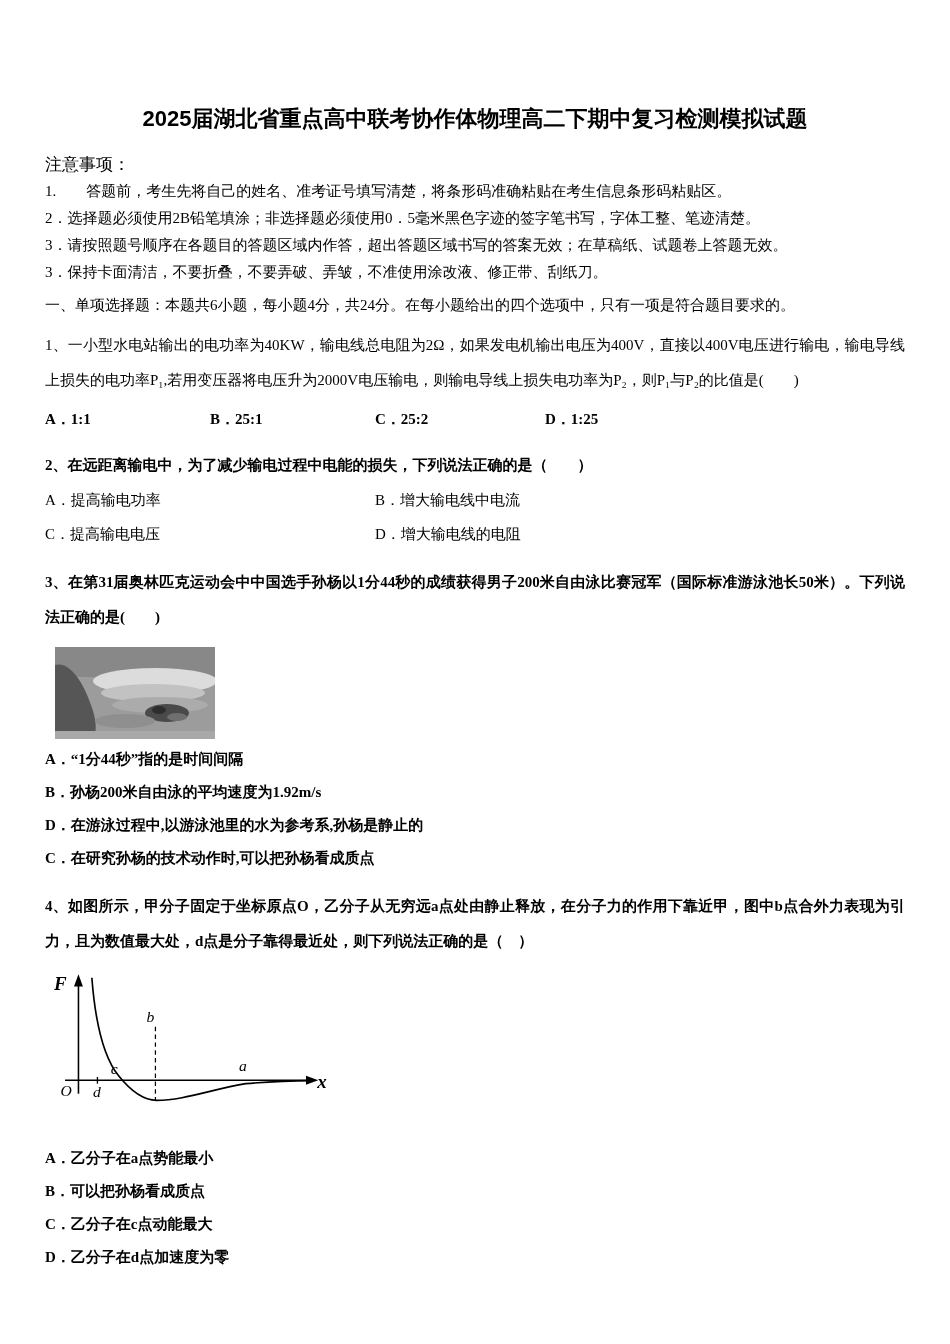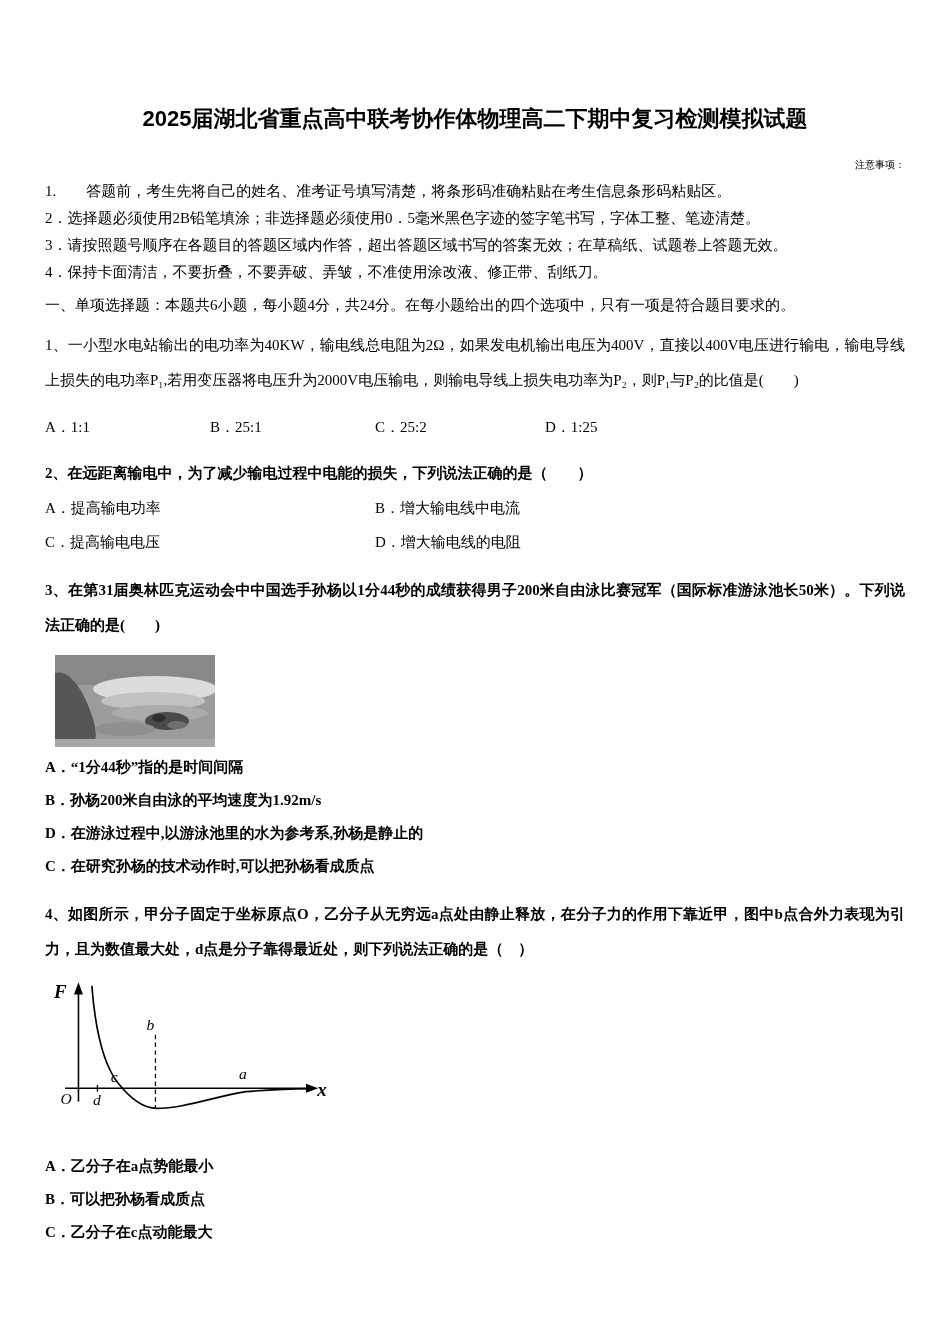--- a/index.html
+++ b/index.html
@@ -14,33 +14,33 @@
 
   .title {
     text-align: center;
     font-family: "Liberation Sans", sans-serif;
     font-weight: bold;
     font-size: 22px;
     line-height: 26px;
     margin-bottom: 20px;
   }
 
-  .notice-heading { font-size: 10px; line-height: 26px; text-align: right; }
+  .notice-heading { font-size: 17px; line-height: 26px; }
   .notice-item { font-size: 15px; line-height: 27px; }
 
   .section-heading { font-size: 15px; line-height: 26px; margin-top: 6px; }
 
   .q-text { font-size: 15px; line-height: 35px; margin-top: 10px; text-align: justify; }
   .q-text.tight { margin-top: 14px; font-weight: bold; }
 
   .opt-row-4 {
     display: grid;
     grid-template-columns: 165px 165px 170px 1fr;
-    font-size: 15px; font-weight: 400;
-    margin-top: 14px; line-height: 30px;
+    font-size: 15px; font-weight: 700;
+    margin-top: 6px; line-height: 30px;
   }
   .opt-grid-2 {
     display: grid;
     grid-template-columns: 330px 1fr;
     font-size: 15px;
     line-height: 34px;
   }
   .opt-list { margin-top: 4px; }
   .opt-line { font-size: 15px; font-weight: 600; line-height: 33px; }
 
@@ -60,21 +60,21 @@
 
 <div class="page">
 
   <div class="title">2025届湖北省重点高中联考协作体物理高二下期中复习检测模拟试题</div>
 
   <div>
     <div class="notice-heading">注意事项：</div>
     <div class="notice-item">1.　　答题前，考生先将自己的姓名、准考证号填写清楚，将条形码准确粘贴在考生信息条形码粘贴区。</div>
     <div class="notice-item">2．选择题必须使用2B铅笔填涂；非选择题必须使用0．5毫米黑色字迹的签字笔书写，字体工整、笔迹清楚。</div>
     <div class="notice-item">3．请按照题号顺序在各题目的答题区域内作答，超出答题区域书写的答案无效；在草稿纸、试题卷上答题无效。</div>
-    <div class="notice-item">4．保持卡面清洁，不要折叠，不要弄破、弄皱，不准使用涂改液、修正带、刮纸刀。</div>
+    <div class="notice-item">3．保持卡面清洁，不要折叠，不要弄破、弄皱，不准使用涂改液、修正带、刮纸刀。</div>
   </div>
 
   <div class="section-heading">一、单项选择题：本题共6小题，每小题4分，共24分。在每小题给出的四个选项中，只有一项是符合题目要求的。</div>
 
   <div>
     <div class="q-text">1、一小型水电站输出的电功率为40KW，输电线总电阻为2Ω，如果发电机输出电压为400V，直接以400V电压进行输电，输电导线上损失的电功率P₁,若用变压器将电压升为2000V电压输电，则输电导线上损失电功率为P₂，则P₁与P₂的比值是(　　)</div>
     <div class="opt-row-4">
       <span>A．1:1</span>
       <span>B．25:1</span>
       <span>C．25:2</span>
@@ -143,16 +143,17 @@
         <text x="59" y="92" class="pt-label">c</text>
         <text x="91" y="46" class="pt-label">b</text>
         <text x="174" y="90" class="pt-label">a</text>
       </svg>
     </div>
 
     <div class="opt-list q4-opts">
       <div class="opt-line">A．乙分子在a点势能最小</div>
       <div class="opt-line">B．可以把孙杨看成质点</div>
       <div class="opt-line">C．乙分子在c点动能最大</div>
+      <div class="opt-line">D．乙分子在d点加速度为零</div>
     </div>
   </div>
 
 </div>
 
 </body></html>

